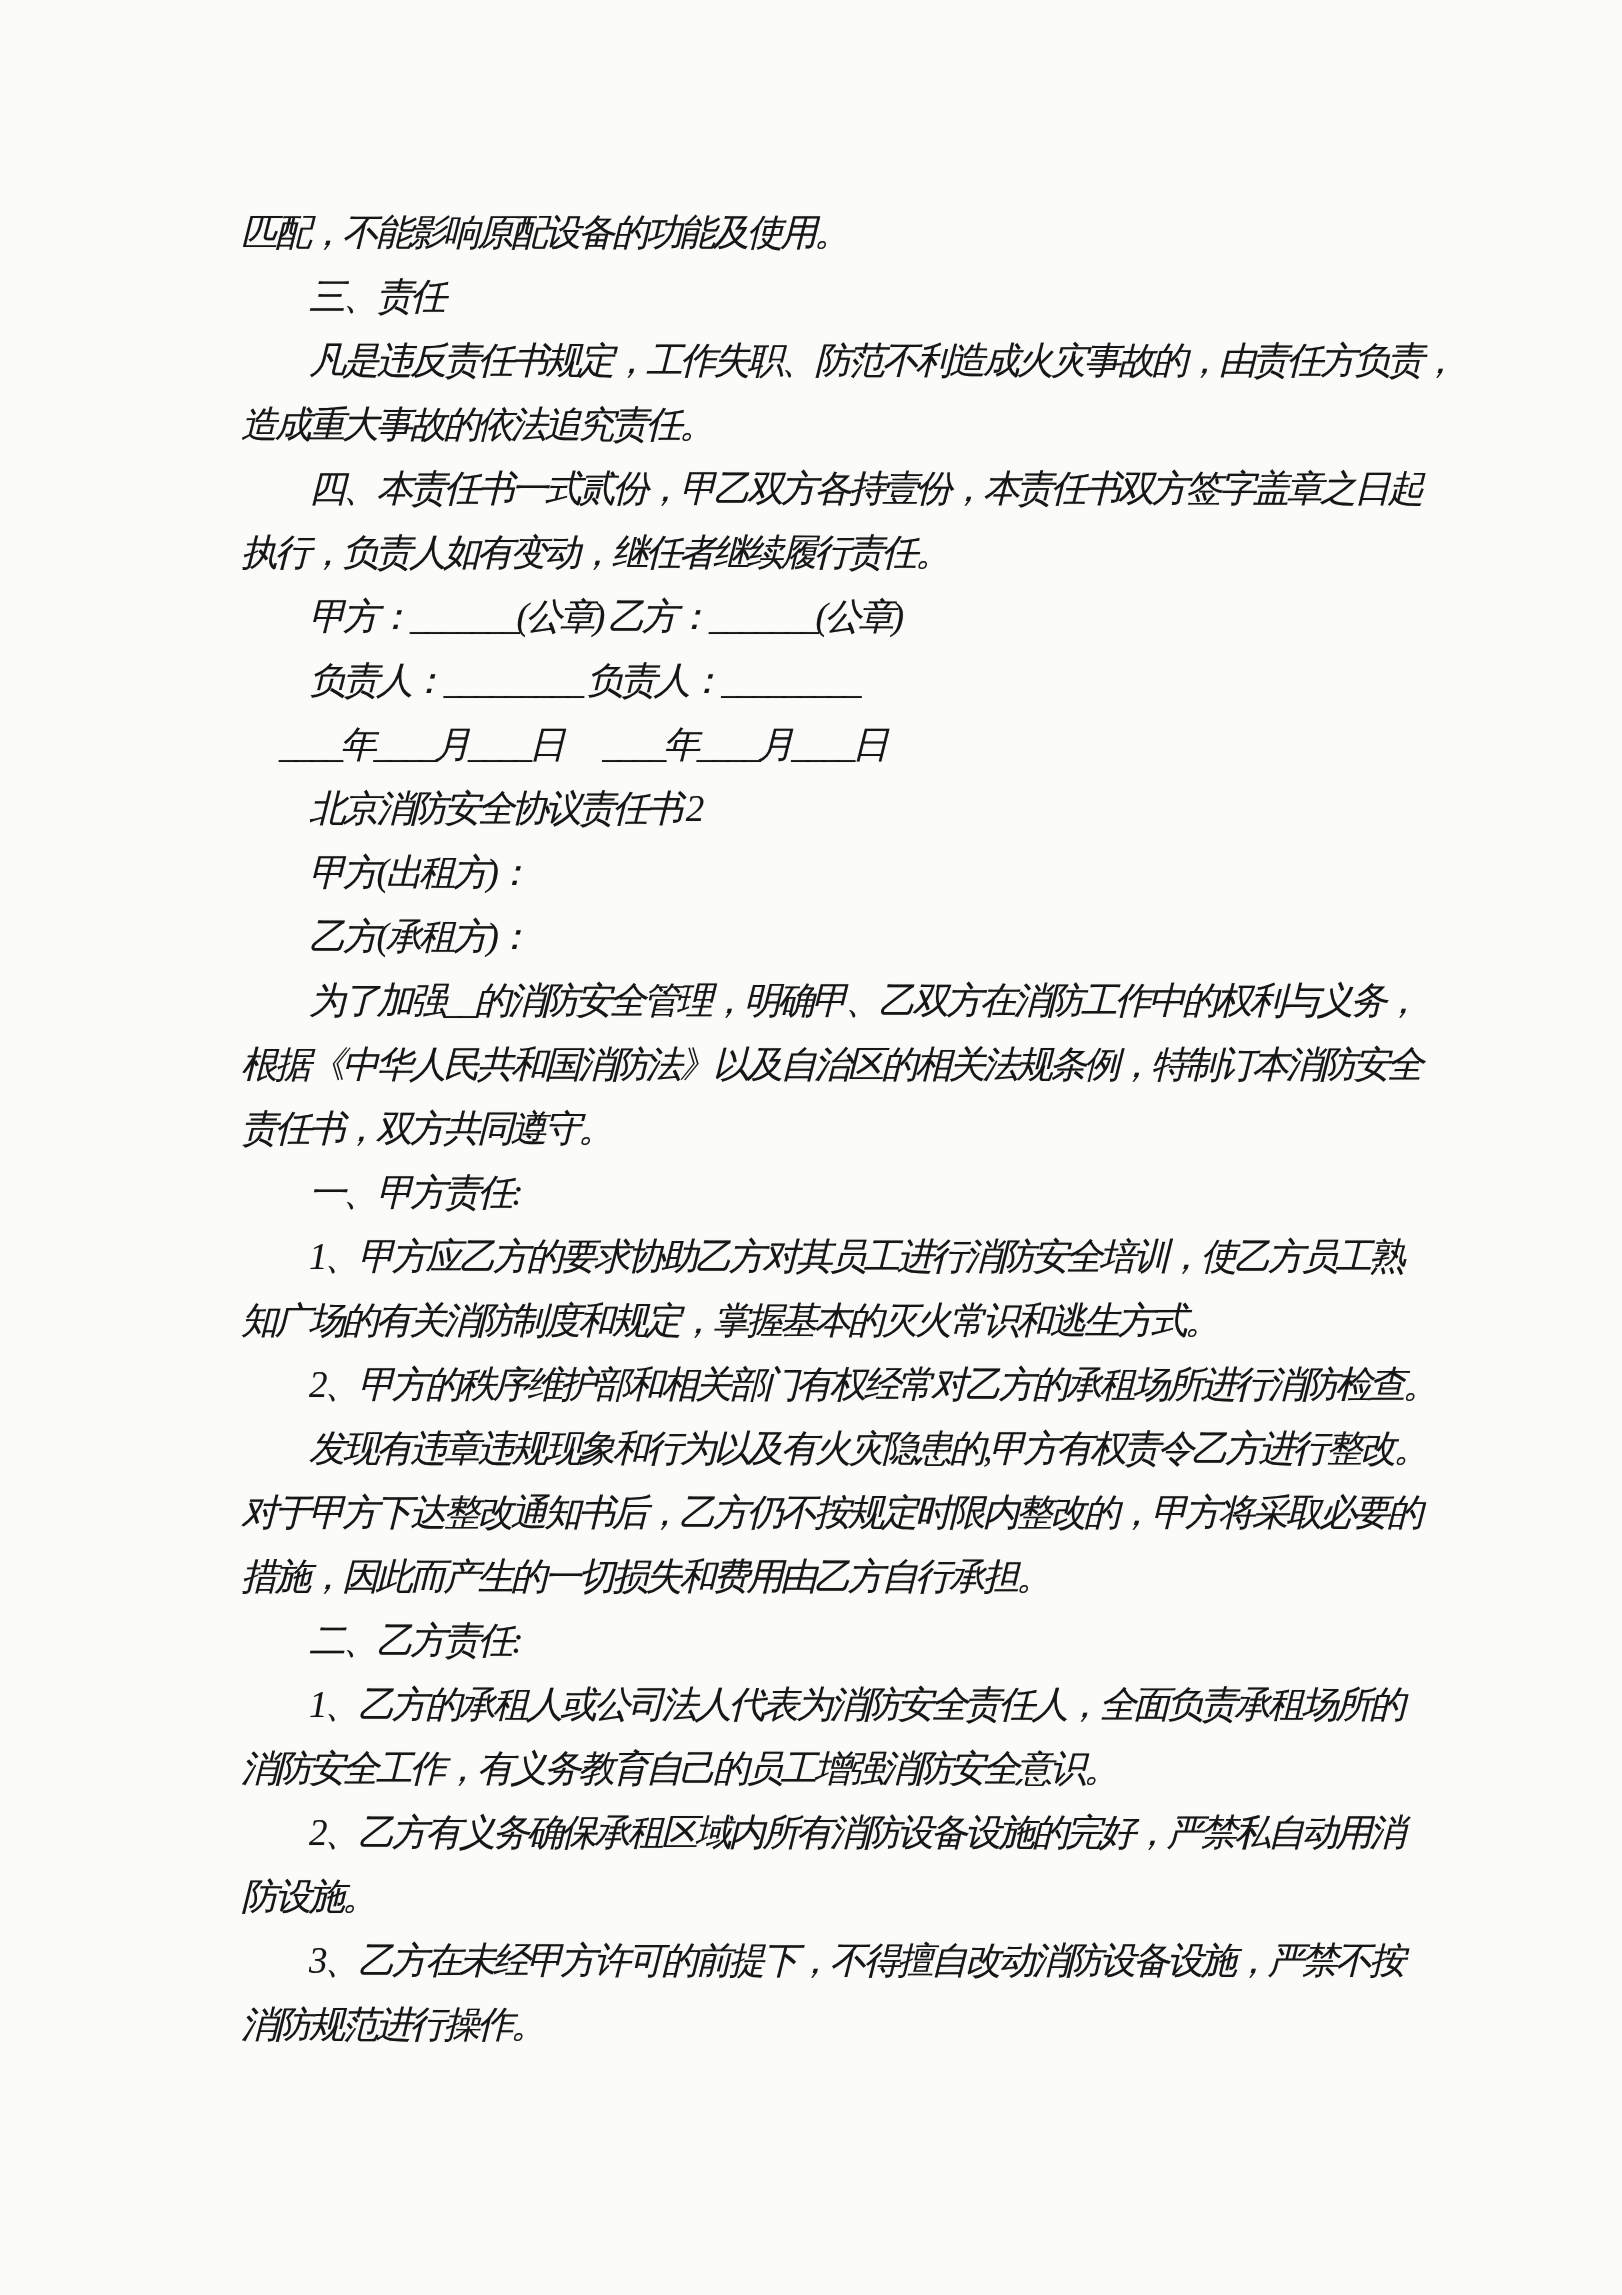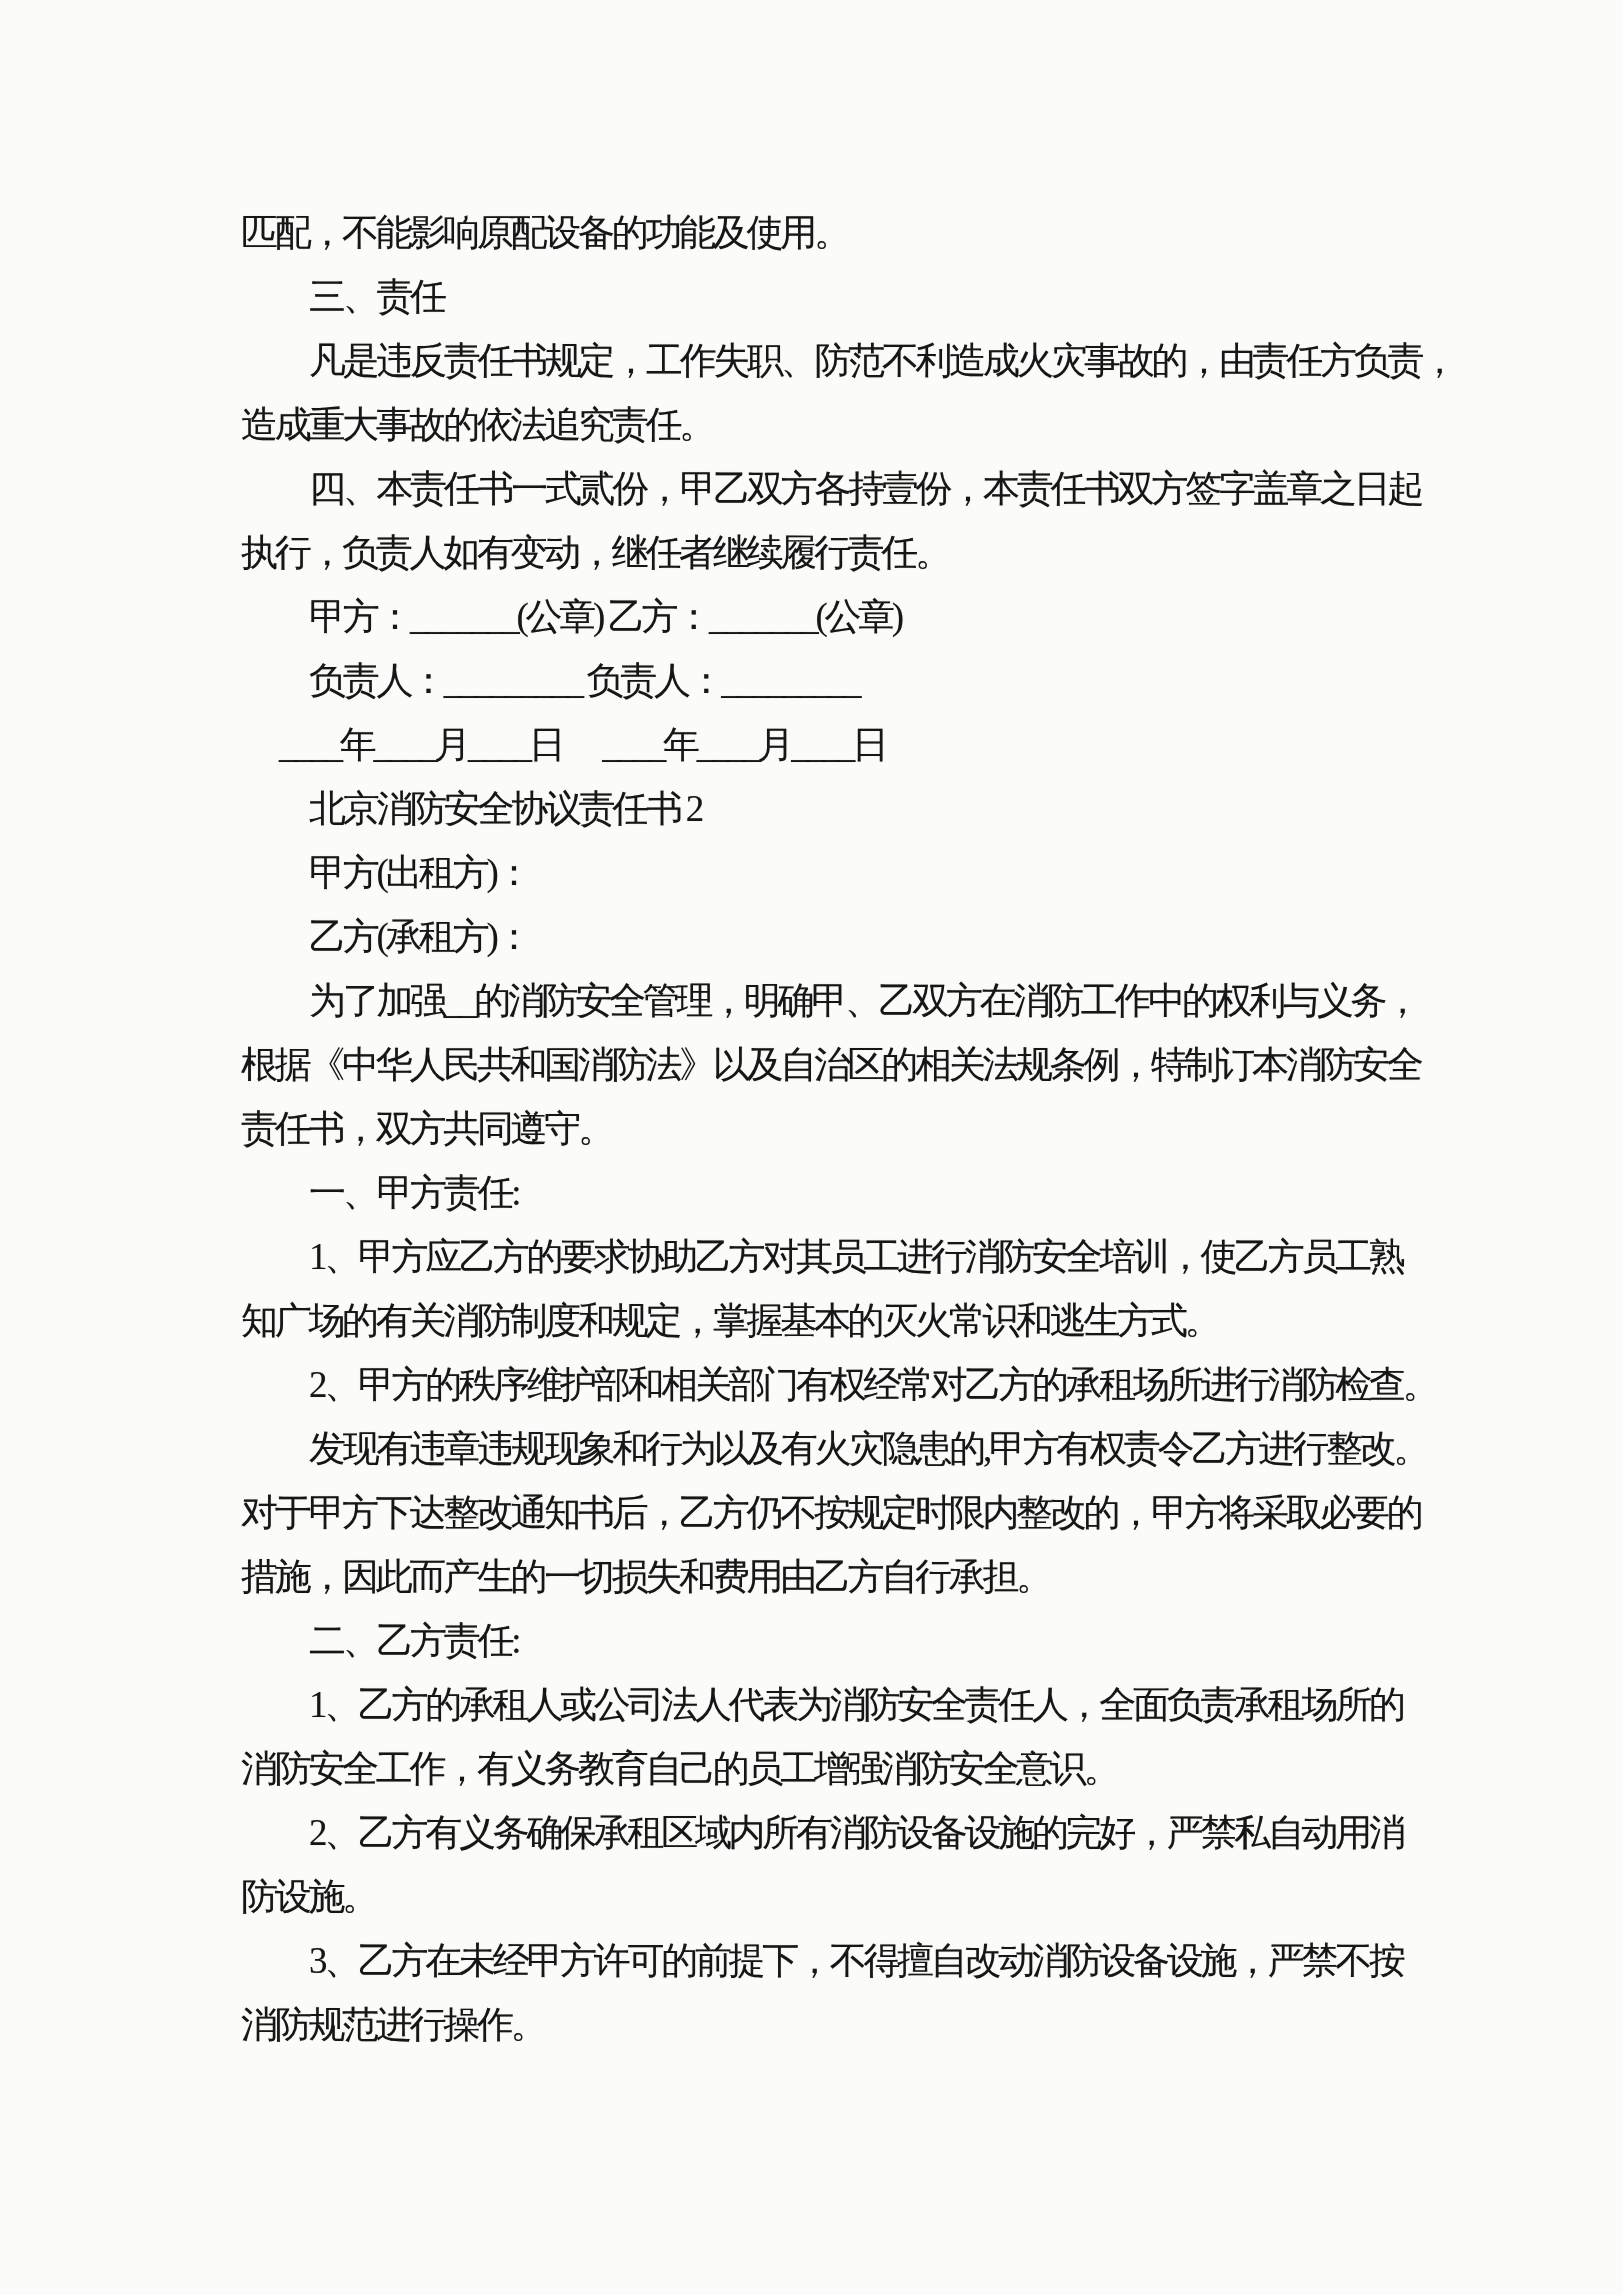--- a/index.html
+++ b/index.html
@@ -28,20 +28,21 @@
     letter-spacing: -3.3px;
     color: #161616;
     text-shadow: 0 0 0.7px rgba(40,40,40,0.45);
     white-space: pre;
   }
   .doc-line {
     display: block;
     height: 64px;
     line-height: 64px;
     white-space: pre;
+    font-style: italic;
   }
   .indent-0 { padding-left: 0; }
   .indent-1 { padding-left: 38px; }
   .indent-2 { padding-left: 68px; }
 </style>
 </head>
 <body>
 
 <div id="document-page" style="background: rgb(251, 251, 250);">
   <div id="text-block" style="color: rgb(22, 22, 22);"><div class="doc-line indent-0">匹配，不能影响原配设备的功能及使用。</div><div class="doc-line indent-2">三、责任</div><div class="doc-line indent-2">凡是违反责任书规定，工作失职、防范不利造成火灾事故的，由责任方负责，</div><div class="doc-line indent-0">造成重大事故的依法追究责任。</div><div class="doc-line indent-2">四、本责任书一式贰份，甲乙双方各持壹份，本责任书双方签字盖章之日起</div><div class="doc-line indent-0">执行，负责人如有变动，继任者继续履行责任。</div><div class="doc-line indent-2">甲方：_______(公章) 乙方：_______(公章)</div><div class="doc-line indent-2">负责人：_________ 负责人：_________</div><div class="doc-line indent-1">____年____月____日 　____年____月____日</div><div class="doc-line indent-2">北京消防安全协议责任书 2</div><div class="doc-line indent-2">甲方(出租方)：</div><div class="doc-line indent-2">乙方(承租方)：</div><div class="doc-line indent-2">为了加强__的消防安全管理，明确甲、乙双方在消防工作中的权利与义务，</div><div class="doc-line indent-0">根据《中华人民共和国消防法》以及自治区的相关法规条例，特制订本消防安全</div><div class="doc-line indent-0">责任书，双方共同遵守。</div><div class="doc-line indent-2">一、甲方责任:</div><div class="doc-line indent-2">1、甲方应乙方的要求协助乙方对其员工进行消防安全培训，使乙方员工熟</div><div class="doc-line indent-0">知广场的有关消防制度和规定，掌握基本的灭火常识和逃生方式。</div><div class="doc-line indent-2">2、甲方的秩序维护部和相关部门有权经常对乙方的承租场所进行消防检查。</div><div class="doc-line indent-2">发现有违章违规现象和行为以及有火灾隐患的,甲方有权责令乙方进行整改。</div><div class="doc-line indent-0">对于甲方下达整改通知书后，乙方仍不按规定时限内整改的，甲方将采取必要的</div><div class="doc-line indent-0">措施，因此而产生的一切损失和费用由乙方自行承担。</div><div class="doc-line indent-2">二、乙方责任:</div><div class="doc-line indent-2">1、乙方的承租人或公司法人代表为消防安全责任人，全面负责承租场所的</div><div class="doc-line indent-0">消防安全工作，有义务教育自己的员工增强消防安全意识。</div><div class="doc-line indent-2">2、乙方有义务确保承租区域内所有消防设备设施的完好，严禁私自动用消</div><div class="doc-line indent-0">防设施。</div><div class="doc-line indent-2">3、乙方在未经甲方许可的前提下，不得擅自改动消防设备设施，严禁不按</div><div class="doc-line indent-0">消防规范进行操作。</div></div>

